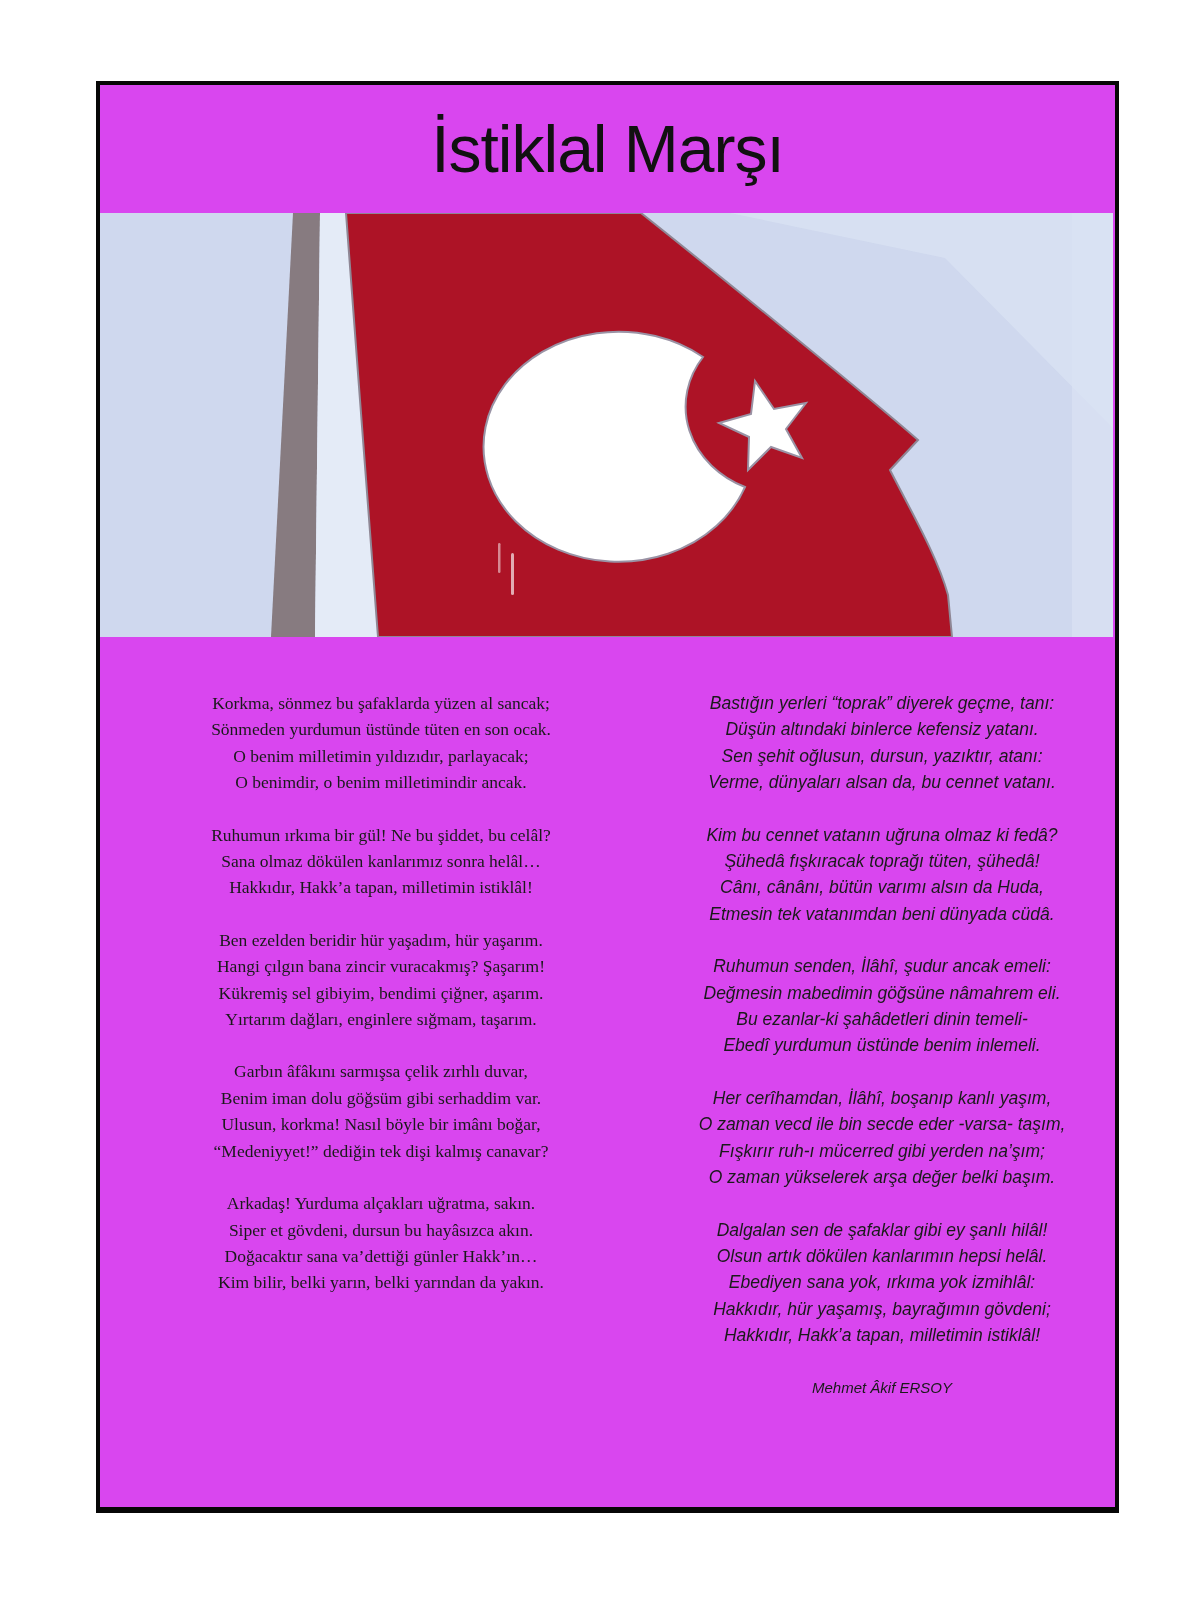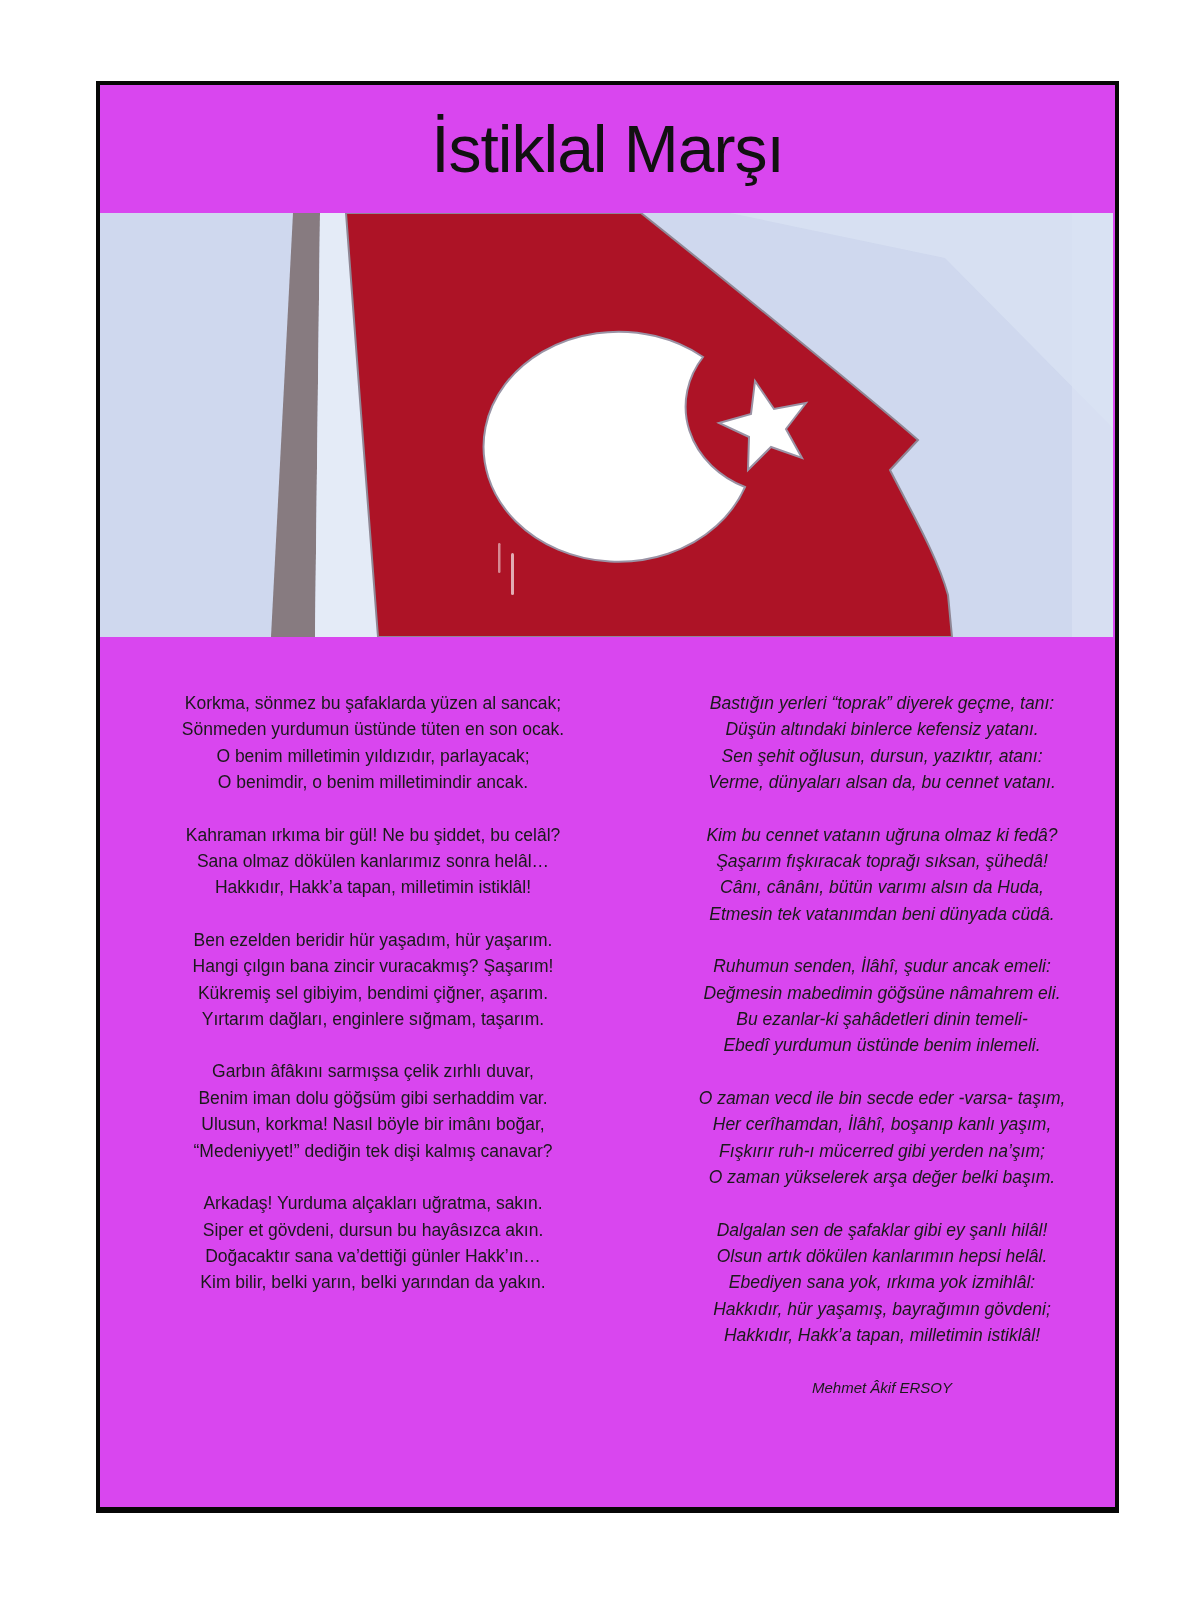--- a/index.html
+++ b/index.html
@@ -18,21 +18,21 @@
     font-family:"Liberation Sans",sans-serif;
   }
   .photo{
     position:absolute;top:128px;left:0;width:1013px;height:424px;
   }
   .photo svg{display:block;width:100%;height:100%;}
   .poem-col{
     position:absolute;top:605px;width:490px;
     font-size:17.5px;line-height:26.4px;color:#1a1a1a;
   }
-  .col-left{left:28px;}
+  .col-left{left:36px;font-family:Liberation Serif, serif;}
   .col-right{left:537px;font-style:italic;}
   .stanza{margin:0 0 26px 0;}
   .line{white-space:nowrap;}
   .author{margin:26px 0 0 0;font-size:15px;line-height:26.4px;}
 </style>
 </head>
 <body>
 
 <div class="page">
 
@@ -64,21 +64,21 @@
   </div>
 
   <div class="poem-col col-left">
     <div class="stanza">
         <div class="line">Korkma, sönmez bu şafaklarda yüzen al sancak;</div>
         <div class="line">Sönmeden yurdumun üstünde tüten en son ocak.</div>
         <div class="line">O benim milletimin yıldızıdır, parlayacak;</div>
         <div class="line">O benimdir, o benim milletimindir ancak.</div>
       </div>
     <div class="stanza">
-        <div class="line">Kahraman ırkıma bir gül! Ne bu şiddet, bu celâl?</div>
+        <div class="line">Ruhumun ırkıma bir gül! Ne bu şiddet, bu celâl?</div>
         <div class="line">Sana olmaz dökülen kanlarımız sonra helâl…</div>
         <div class="line">Hakkıdır, Hakk’a tapan, milletimin istiklâl!</div>
       </div>
     <div class="stanza">
         <div class="line">Ben ezelden beridir hür yaşadım, hür yaşarım.</div>
         <div class="line">Hangi çılgın bana zincir vuracakmış? Şaşarım!</div>
         <div class="line">Kükremiş sel gibiyim, bendimi çiğner, aşarım.</div>
         <div class="line">Yırtarım dağları, enginlere sığmam, taşarım.</div>
       </div>
     <div class="stanza">
@@ -97,33 +97,33 @@
 
   <div class="poem-col col-right">
     <div class="stanza">
         <div class="line">Bastığın yerleri “toprak” diyerek geçme, tanı:</div>
         <div class="line">Düşün altındaki binlerce kefensiz yatanı.</div>
         <div class="line">Sen şehit oğlusun, dursun, yazıktır, atanı:</div>
         <div class="line">Verme, dünyaları alsan da, bu cennet vatanı.</div>
       </div>
     <div class="stanza">
         <div class="line">Kim bu cennet vatanın uğruna olmaz ki fedâ?</div>
-        <div class="line">Şaşarım fışkıracak toprağı sıksan, şühedâ!</div>
+        <div class="line">Şühedâ fışkıracak toprağı tüten, şühedâ!</div>
         <div class="line">Cânı, cânânı, bütün varımı alsın da Huda,</div>
         <div class="line">Etmesin tek vatanımdan beni dünyada cüdâ.</div>
       </div>
     <div class="stanza">
         <div class="line">Ruhumun senden, İlâhî, şudur ancak emeli:</div>
         <div class="line">Değmesin mabedimin göğsüne nâmahrem eli.</div>
         <div class="line">Bu ezanlar-ki şahâdetleri dinin temeli-</div>
         <div class="line">Ebedî yurdumun üstünde benim inlemeli.</div>
       </div>
     <div class="stanza">
+        <div class="line">Her cerîhamdan, İlâhî, boşanıp kanlı yaşım,</div>
         <div class="line">O zaman vecd ile bin secde eder -varsa- taşım,</div>
-        <div class="line">Her cerîhamdan, İlâhî, boşanıp kanlı yaşım,</div>
         <div class="line">Fışkırır ruh-ı mücerred gibi yerden na’şım;</div>
         <div class="line">O zaman yükselerek arşa değer belki başım.</div>
       </div>
     <div class="stanza">
         <div class="line">Dalgalan sen de şafaklar gibi ey şanlı hilâl!</div>
         <div class="line">Olsun artık dökülen kanlarımın hepsi helâl.</div>
         <div class="line">Ebediyen sana yok, ırkıma yok izmihlâl:</div>
         <div class="line">Hakkıdır, hür yaşamış, bayrağımın gövdeni;</div>
         <div class="line">Hakkıdır, Hakk’a tapan, milletimin istiklâl!</div>
       </div>

